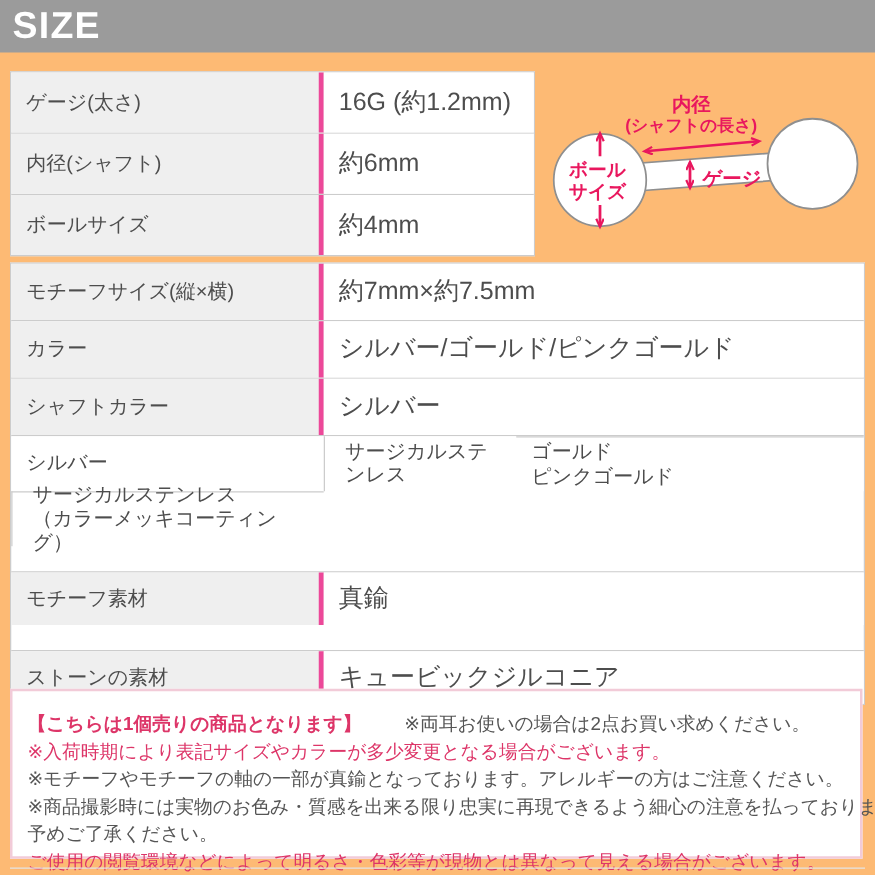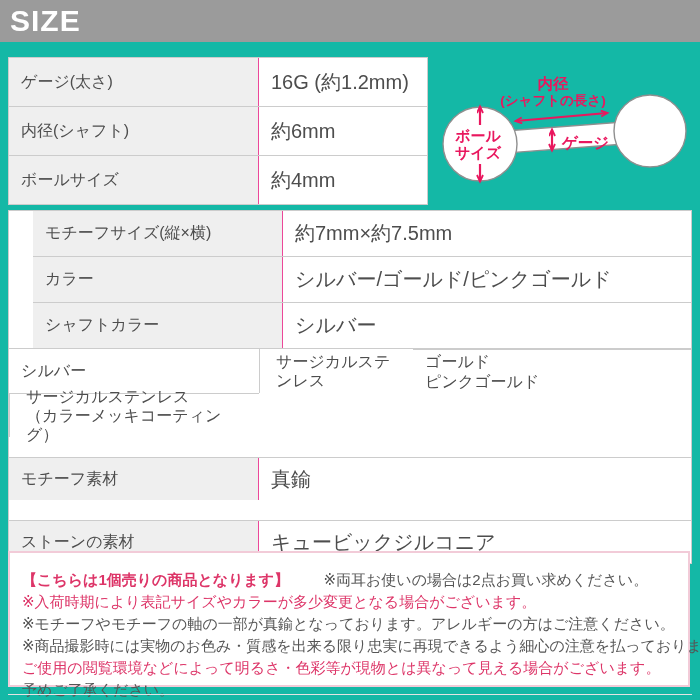--- a/index.html
+++ b/index.html
@@ -1,38 +1,38 @@
 <!DOCTYPE html>
 <html><head>
 <meta charset="utf-8">
 <style>
   html,body{margin:0;padding:0;background:#ffffff;}
   .page{
-    position:relative;width:700px;height:700px;background:#14b8a6;overflow:hidden;
+    position:relative;width:700px;height:700px;background:#fdba74;overflow:hidden;
     font-family:"Liberation Sans","DejaVu Sans",sans-serif;color:#4d4d4d;
   }
   
   .size-header{
     position:absolute;left:0;top:0;width:700px;height:42px;background:#9b9b9b;
     display:flex;align-items:center;
   }
   .size-header span{
     color:#ffffff;font-size:30px;font-weight:bold;letter-spacing:1px;padding-left:10px;
   }
   
   .spec-table{position:absolute;border:1px solid #cccccc;background:#ffffff;}
   .t-basic{left:8px;top:57px;width:418px;}
   .t-main{left:8px;top:210px;width:682px;}
   .trow{display:grid;grid-template-columns:250px 1fr;}
   .trow + .trow{border-top:1px solid #cccccc;}
   .h48{height:48px;}
-  .h45{height:45px;margin-left:24px;}
+  .h45{height:45px;}
   .h42{height:42px;margin-top:20px;}
   .tlabel{
-    background:#efefef;border-right:1px solid #ec4899;
+    background:#efefef;border-right:4px solid #ec4899;
     display:flex;align-items:center;padding:0 12px;font-size:16px;
   }
   .tvalue{
     display:flex;align-items:center;padding:0 12px;font-size:20px;background:#ffffff;
     white-space:pre-line;line-height:1.25;
   }
   
   .trow-nested{display:grid;grid-template-columns:250px 154px 1fr;grid-template-rows:44px 44px;}
   .trow-nested .tlabel{grid-row:1 / 3;}
   .subcell{
@@ -146,19 +146,19 @@
   </div>
 
   <div class="notes">
     <div class="note-line">
       <span class="red bold">【こちらは1個売りの商品となります】</span>
       <span class="gap-left">※両耳お使いの場合は2点お買い求めください。</span>
     </div>
     <div class="note-line red">※入荷時期により表記サイズやカラーが多少変更となる場合がございます。</div>
     <div class="note-line">※モチーフやモチーフの軸の一部が真鍮となっております。アレルギーの方はご注意ください。</div>
     <div class="note-line">※商品撮影時には実物のお色み・質感を出来る限り忠実に再現できるよう細心の注意を払っておりますが</div>
+    <div class="note-line">予めご了承ください。</div>
     <div class="note-line red">ご使用の閲覧環境などによって明るさ・色彩等が現物とは異なって見える場合がございます。</div>
-    <div class="note-line">予めご了承ください。</div>
   </div>
 
   <div class="bottom-divider"></div>
 
 </div>
 
 </body></html>

